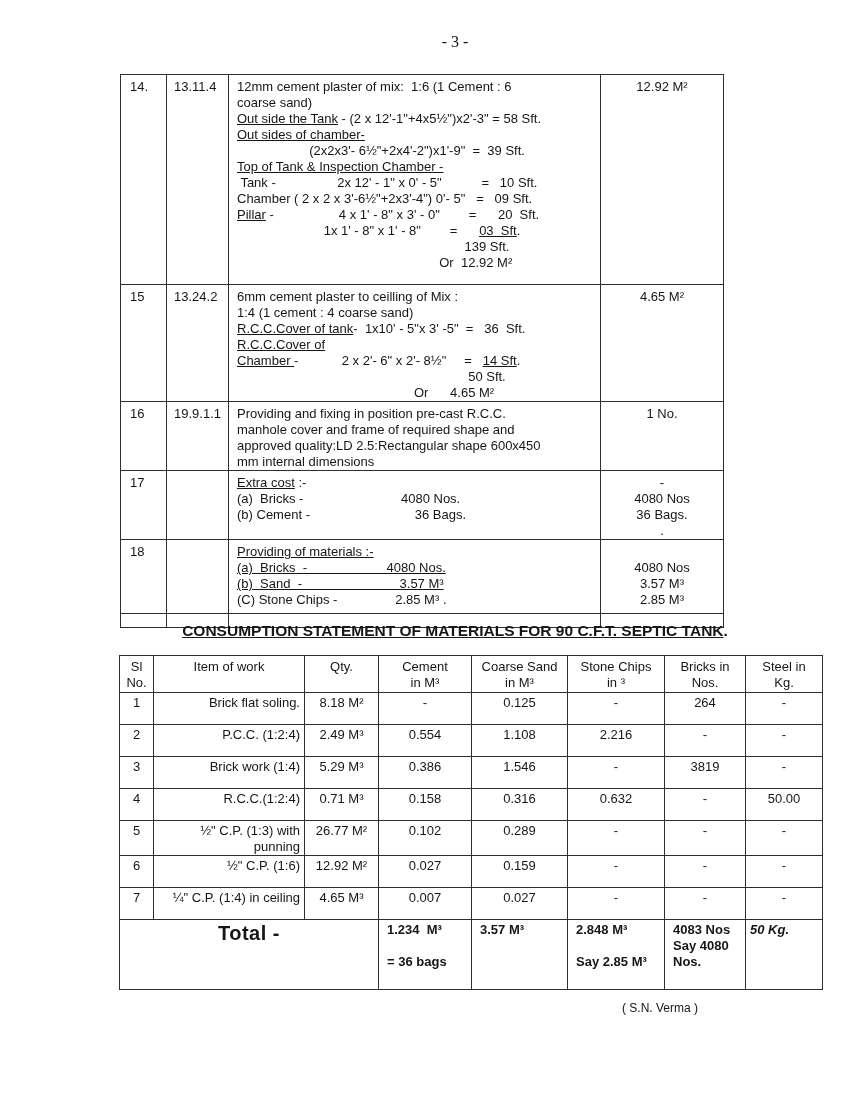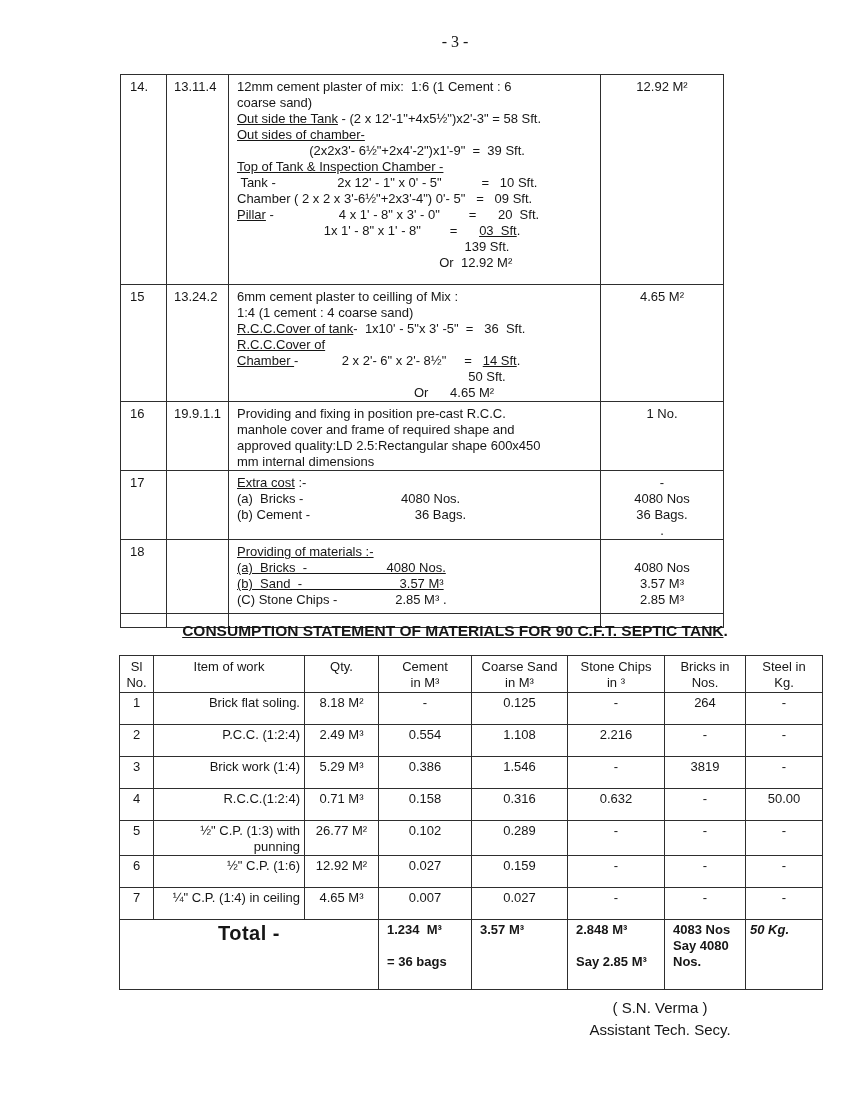--- a/index.html
+++ b/index.html
@@ -24,21 +24,21 @@
   .heading .u{}
   .ct{top:655px;left:119px;width:703px;border-radius:31px;}
   .ct th{padding-top:3px;text-align:center;}
   .ct td{padding-top:2px;}
   .ct .c-item{text-align:right;padding-left:7px;white-space:normal;line-height:16px;}
   .ct .c-num{text-align:center;}
   .total-row td{font-weight:bold;}
   .total-label{text-align:center;font-size:20px;padding-top:5px;letter-spacing:0.5px;}
   .total-left{padding-left:8px;text-align:left;}
   .total-center{text-align:left;font-style:italic;}
-  .signature{top:997px;left:515px;width:290px;text-align:center;font-size:15px;line-height:22px;}
+  .signature{top:997px;left:515px;width:290px;text-align:center;font-size:12px;line-height:22px;}
 </style>
 </head>
 <body>
 
 <div class="page">
 
   <div class="abs page-number">- 3 -</div>
 
   <table class="abs items-table">
     <colgroup>
@@ -276,16 +276,15 @@
           </td>
       <td class="total-center">
             <div class="tl"><span>50 Kg.</span></div>
           </td>
     </tr>
   </tbody>
     </table>
 
   <div class="abs signature">
     <div>( S.N. Verma )</div>
-    <div>Assistant Tech. Secy.</div>
   </div>
 
 </div>
 
 </body></html>

